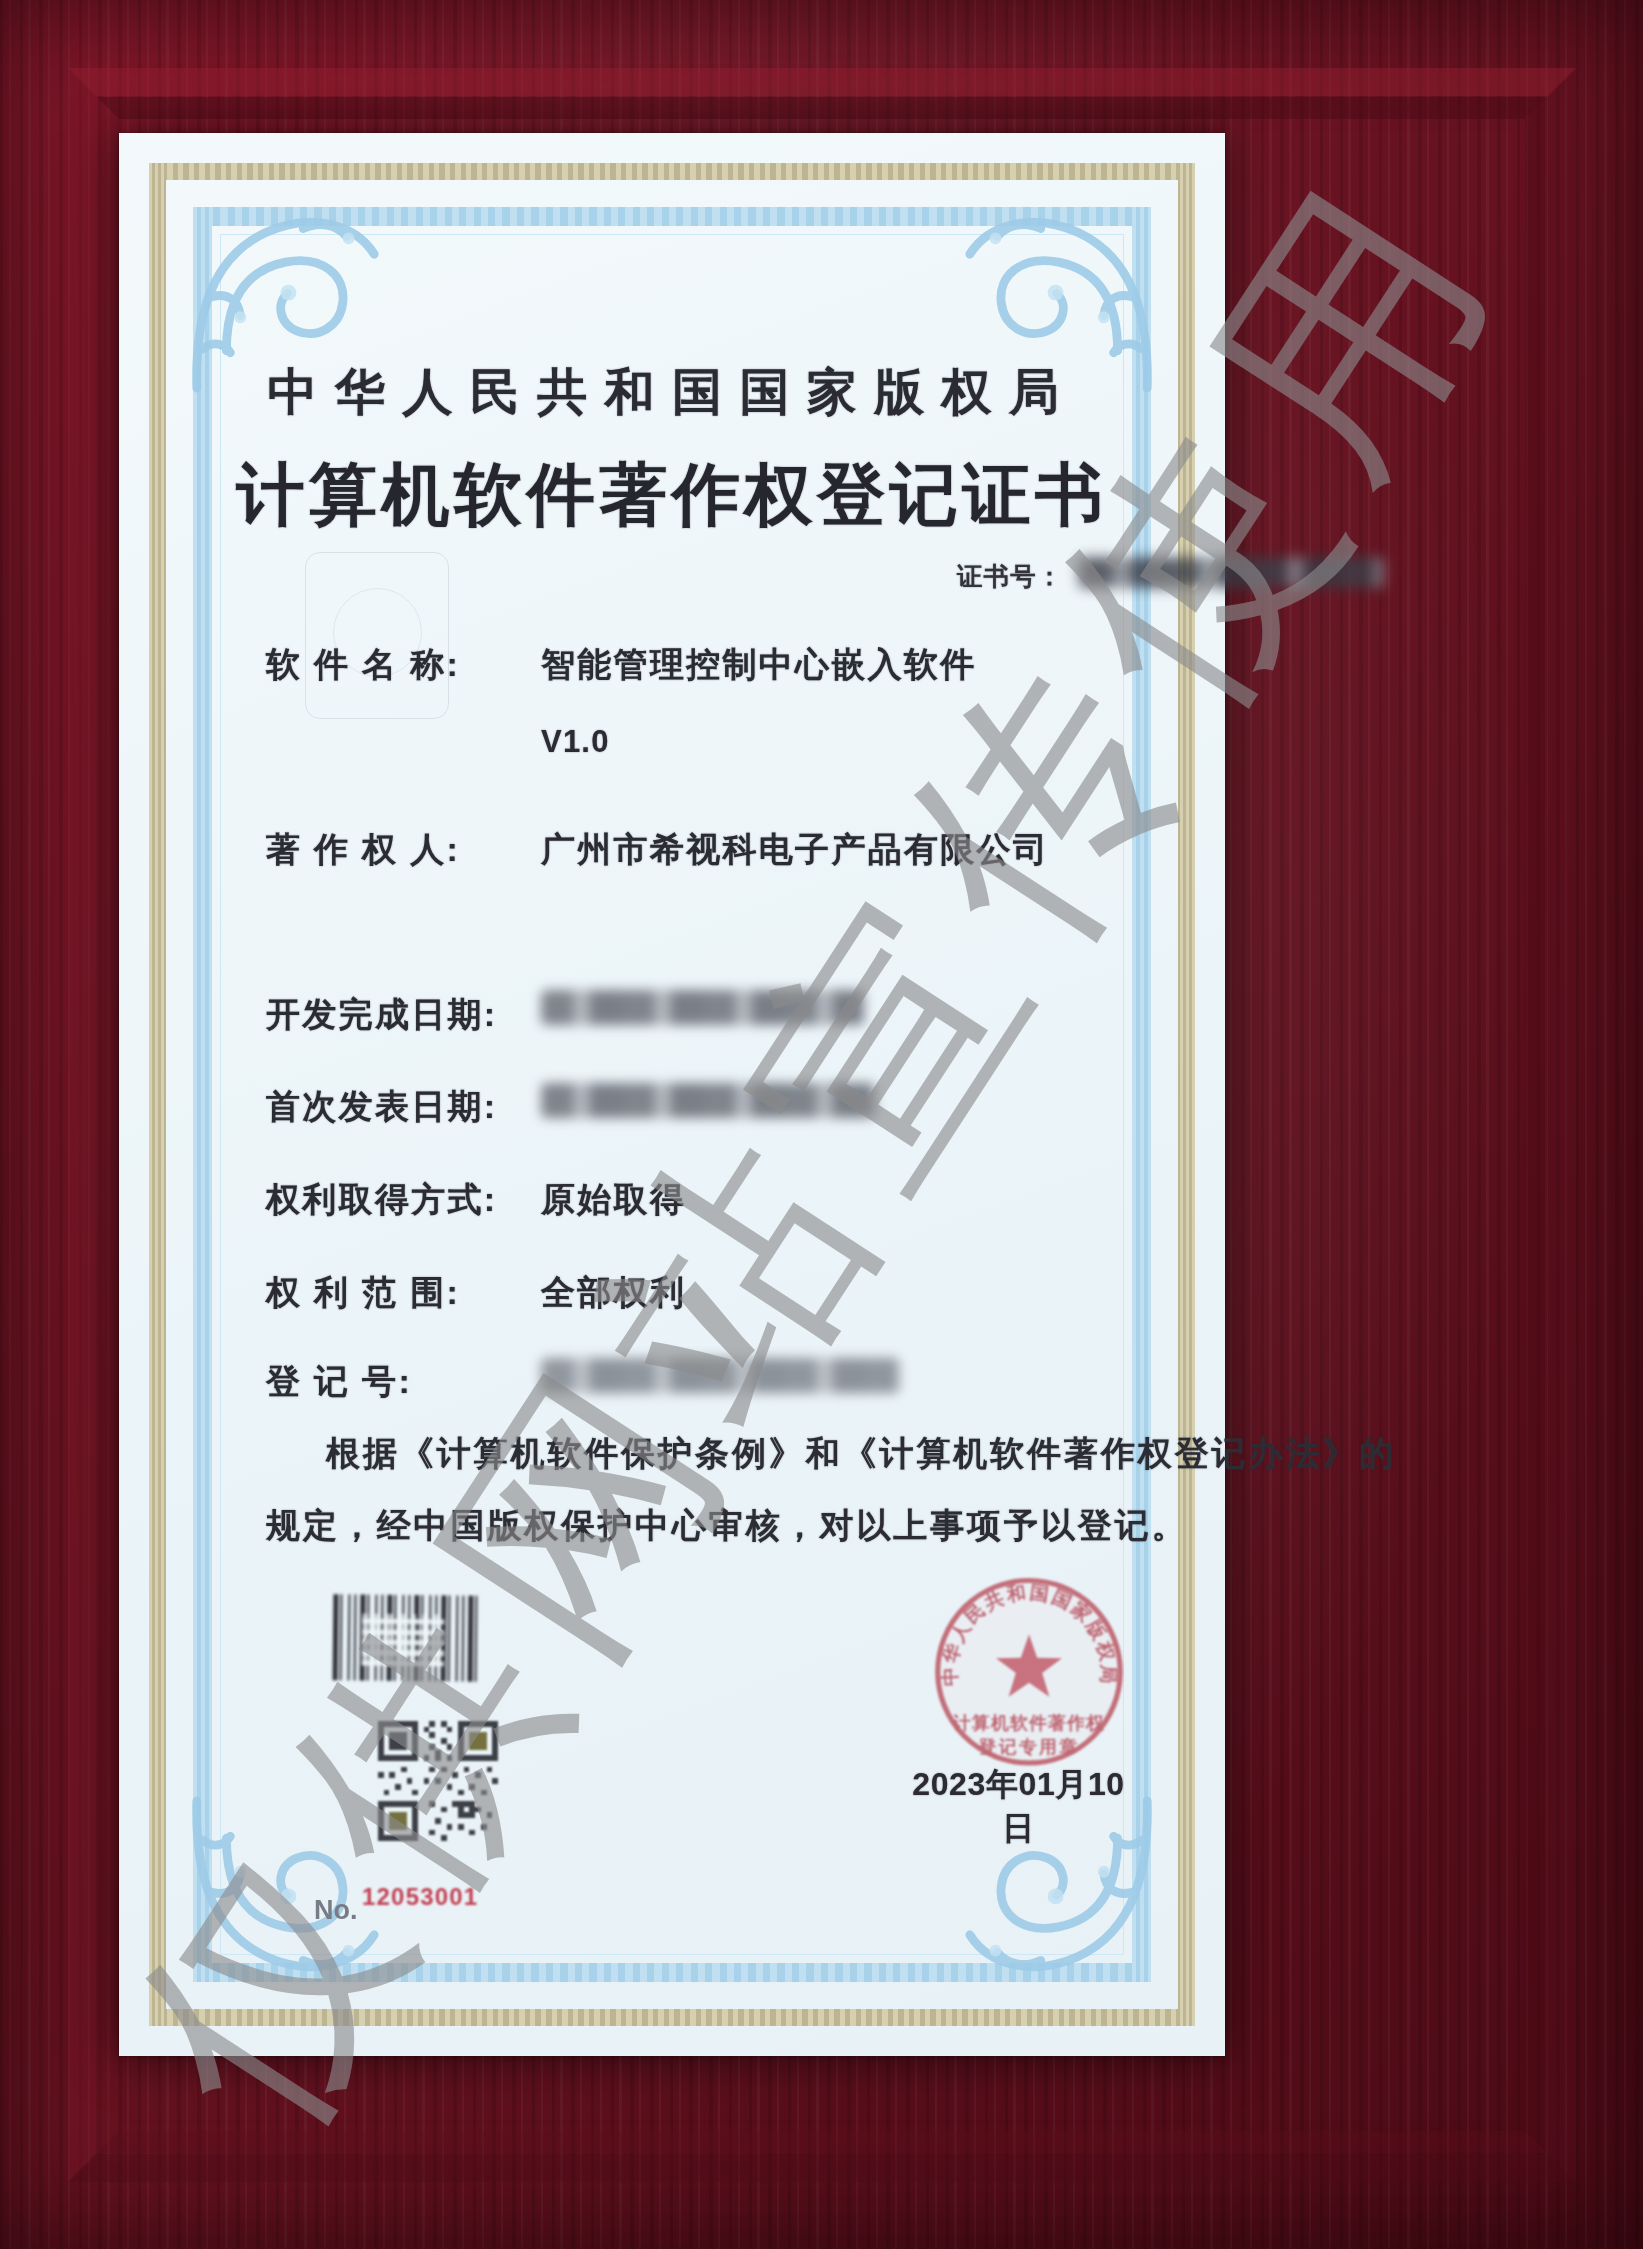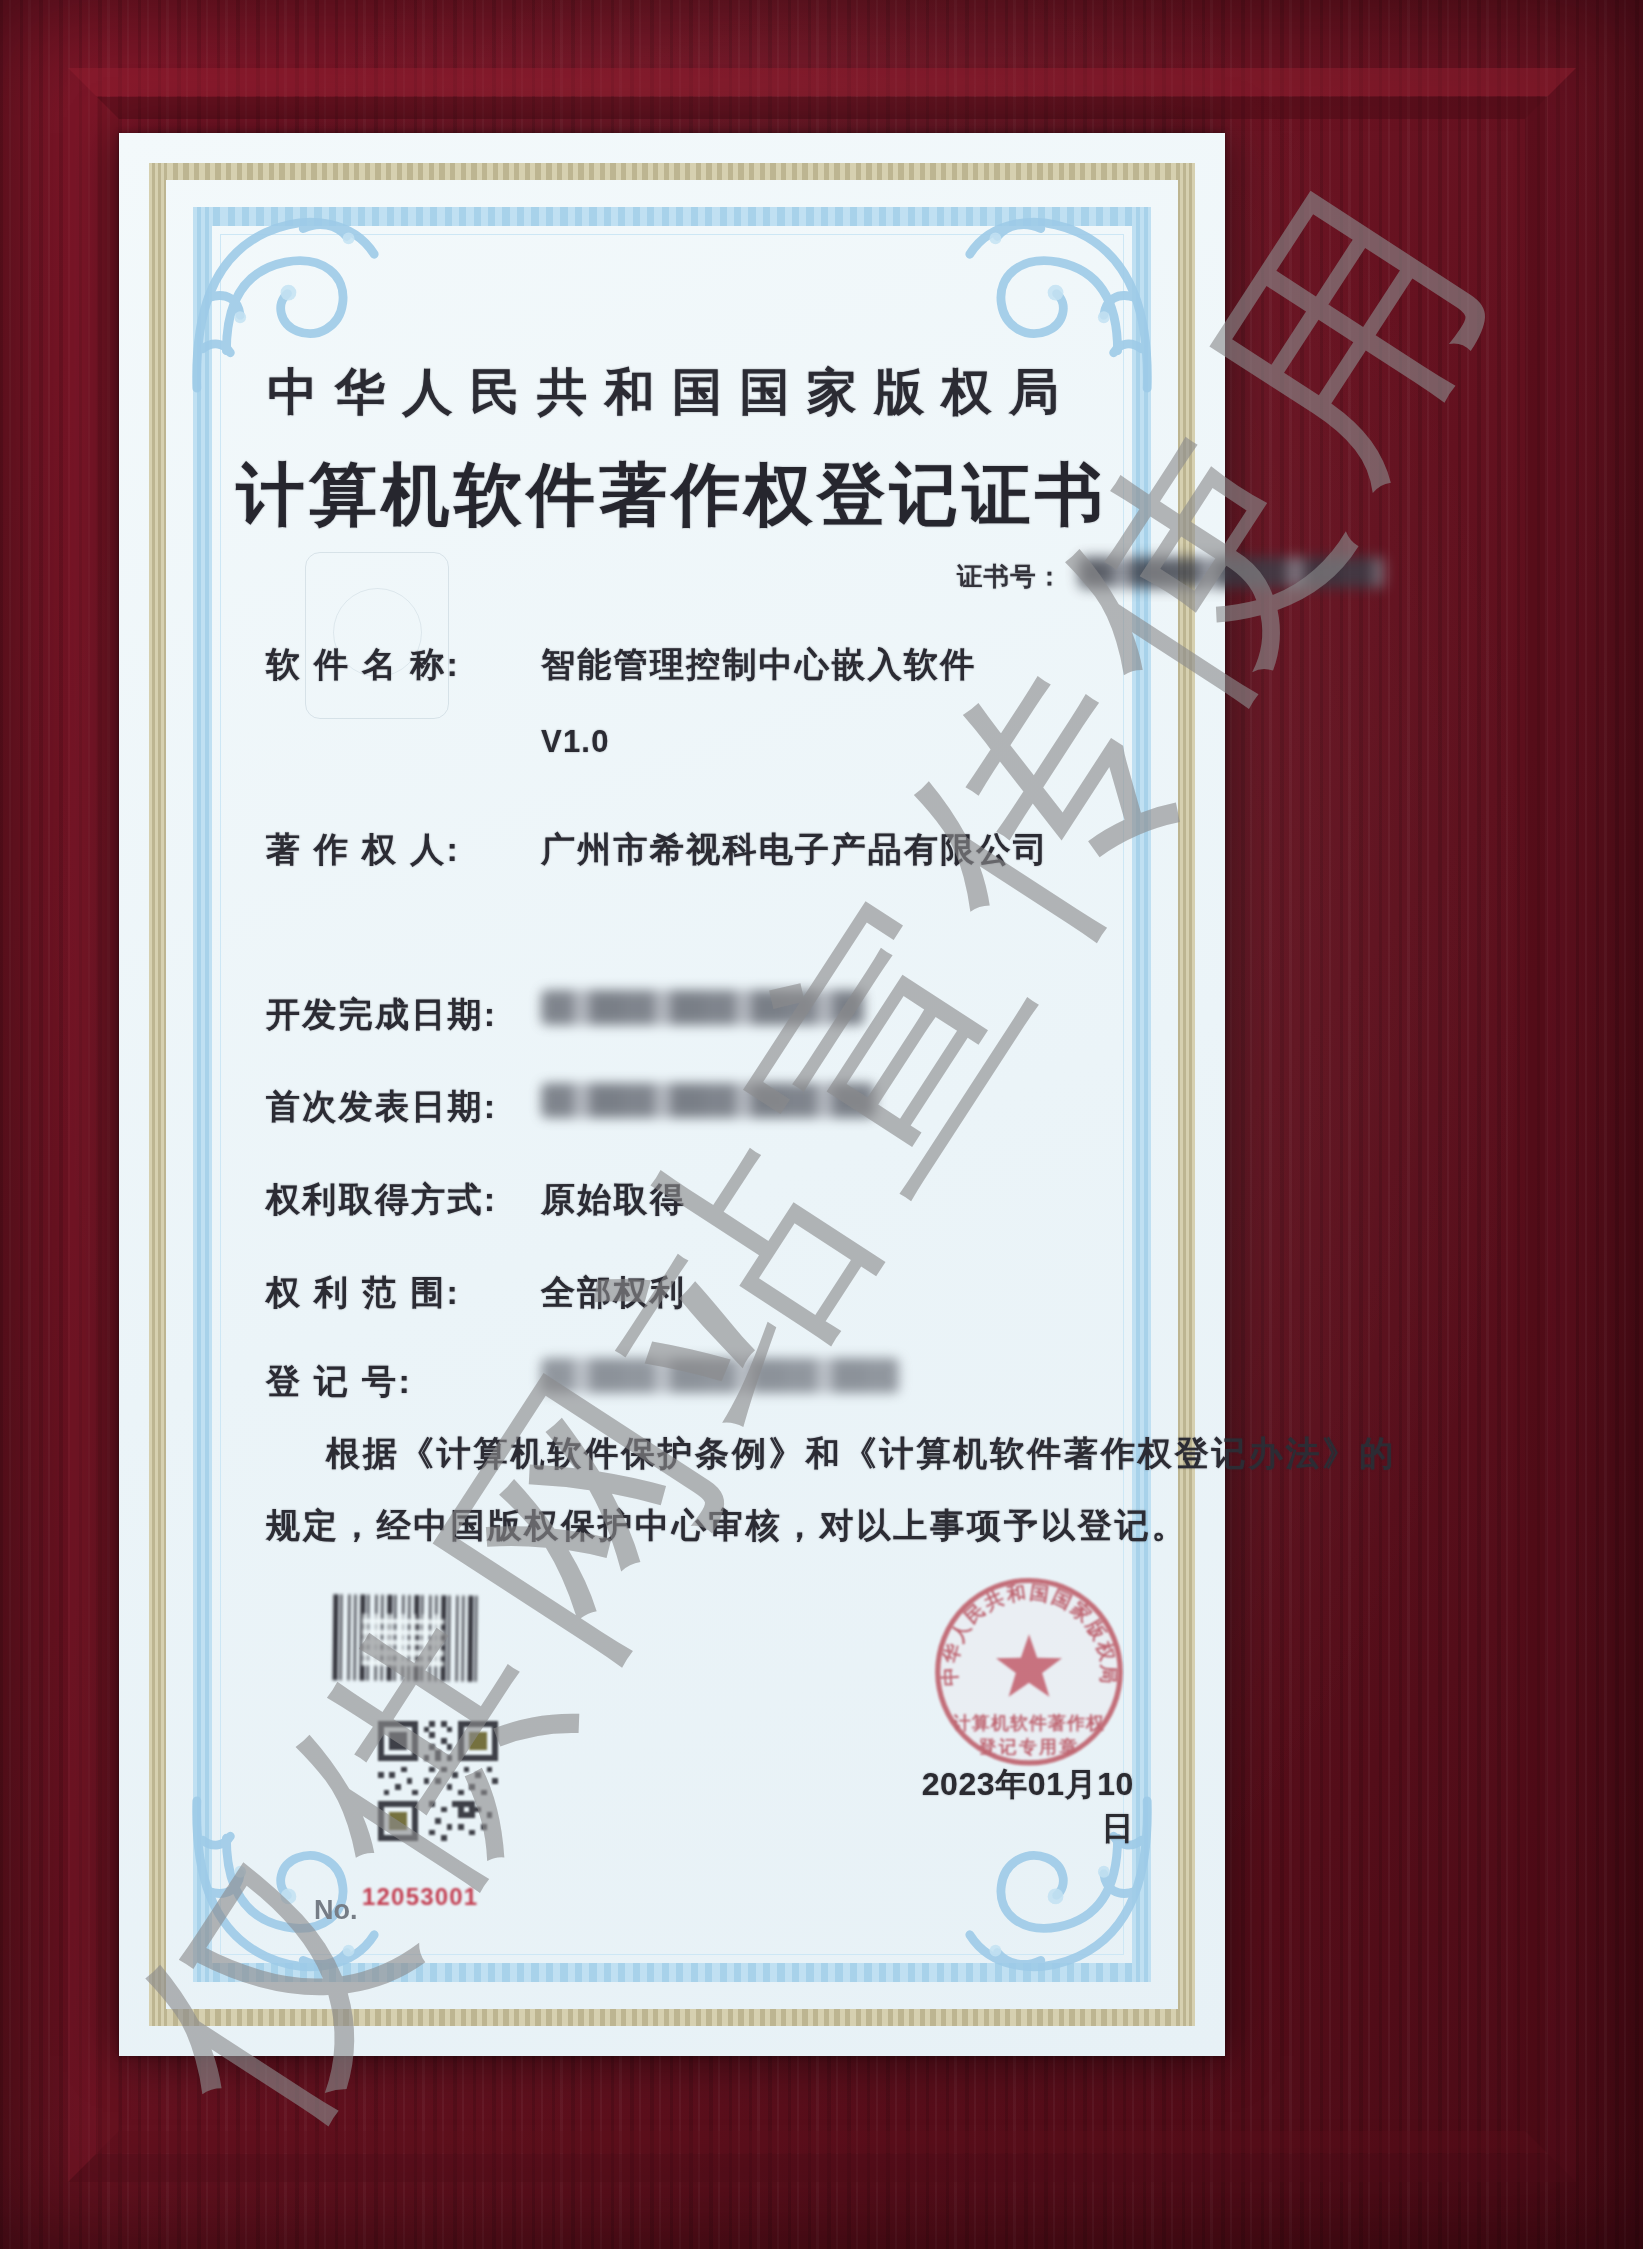--- a/index.html
+++ b/index.html
@@ -79,21 +79,21 @@
 
   .qr{position:absolute;left:259px;top:1588px;width:120px;height:120px;filter:blur(0.9px);}
 
   .serial-prefix{position:absolute;left:195px;top:1754px;font-size:27px;font-weight:700;
     color:#767d86;filter:blur(0.6px);margin-top:8px;}
   .serial-number{position:absolute;left:243px;top:1750px;font-size:24px;font-weight:700;
     color:#c33f52;letter-spacing:1.2px;filter:blur(0.9px);}
 
   .seal{position:absolute;left:806px;top:1429px;width:208px;height:231px;
     filter:blur(0.9px);opacity:0.93;}
-  .issue-date{position:absolute;left:784px;top:1630px;width:231px;text-align:right;
+  .issue-date{position:absolute;left:784px;top:1630px;width:231px;text-align:center;
     font-size:32px;font-weight:700;color:#2b2b31;letter-spacing:0.6px;}
 
   
   .watermark{position:absolute;left:821px;top:1151px;
     transform:translate(-50%,-50%) rotate(-57deg);
     font-size:254px;letter-spacing:28px;font-weight:400;white-space:nowrap;
     color:rgba(138,138,140,0.62);z-index:50;pointer-events:none;}
 </style>
 </head>
 <body>

